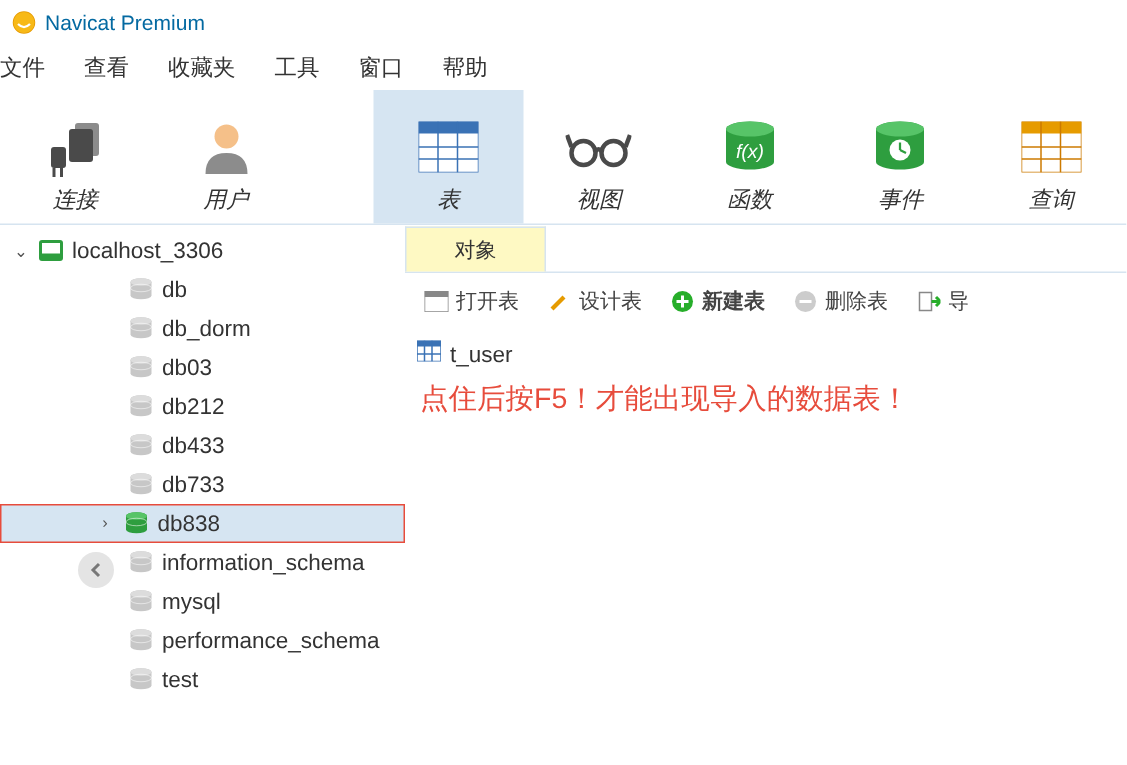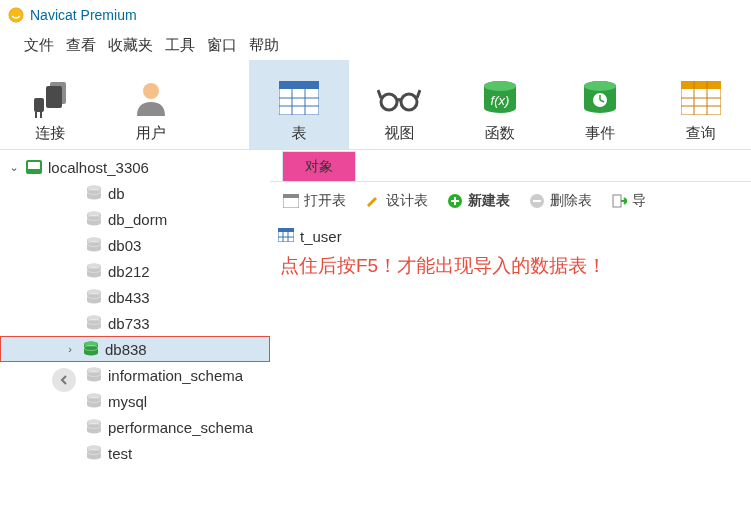--- a/index.html
+++ b/index.html
@@ -4,48 +4,48 @@
 <style>
   * { box-sizing: border-box; margin: 0; padding: 0; font-family: "Microsoft YaHei", "Segoe UI", sans-serif; }
   body { width: 751px; height: 510px; background: #fff; overflow: hidden; font-size: 14px; color: #333; }
 
   
   .titlebar { height: 30px; display: flex; align-items: center; padding: 0 8px; border-bottom: 1px solid #fff; }
   .titlebar .app-icon { width: 16px; height: 16px; margin-right: 6px; }
   .titlebar .title { font-size: 14px; color: #0369a1; }
 
   
-  .menubar { height: 30px; display: flex; align-items: center; padding-left: 24px; gap: 12px; font-size: 15px; }
+  .menubar { height: 30px; display: flex; align-items: center; padding-left: 0; gap: 26px; font-size: 15px; }
   .menubar span { cursor: default; }
 
   
   .toolbar { height: 90px; display: flex; border-bottom: 1px solid #d6e4f0; }
   .tool { width: 105px; display: flex; flex-direction: column; align-items: center; justify-content: flex-end; padding-bottom: 6px; gap: 4px; cursor: default; }
   .tool.active { background: #d6e5f2; }
   .tool .icon-slot { width: 48px; height: 44px; display: flex; align-items: center; justify-content: center; }
-  .tool .tlabel { font-size: 15px; }
+  .tool .tlabel { font-size: 15px; font-style: italic; }
 
   
   .main { display: flex; height: 360px; }
   .tree { width: 270px; padding-top: 4px; overflow: hidden; }
   .tree-row { height: 26px; display: flex; align-items: center; padding-left: 8px; gap: 4px; cursor: default; position: relative; }
   .tree-row .exp { width: 12px; display: inline-flex; justify-content: center; color: #555; font-size: 11px; }
   .tree-row .node-icon { width: 20px; height: 18px; display: inline-flex; align-items: center; justify-content: center; }
   .tree-row .node-label { font-size: 15px; }
   .tree-row.child { padding-left: 84px; }
   .tree-row.selected { background: #d6e5f2; border: 1px solid #e74c3c; border-right: 1px solid #e74c3c; margin: 0; }
   .back-btn { width:24px; height:24px; border-radius:50%; background:#e4e4e4; display:flex; align-items:center; justify-content:center; margin-left:28px; margin-right:4px; }
 
   
   .annotation { position: absolute; left: 280px; top: 253px; color: #e74c3c; font-size: 19px; white-space: nowrap; }
 
   
   .right { flex: 1; display: flex; flex-direction: column; }
   .tab-strip { height: 32px; display: flex; align-items: flex-end; border-bottom: 1px solid #d6e4f0; }
-  .tab { height: 30px; padding: 0 22px; display: flex; align-items: center; border: 1px solid #d6e4f0; border-bottom: none; background: #ec4899; font-size:14px; margin-left: 12px; }
+  .tab { height: 30px; padding: 0 32px; display: flex; align-items: center; border: 1px solid #d6e4f0; border-bottom: none; background: #fef9c3; font-size:14px; margin-left: 0; }
 
   .obj-toolbar { height: 38px; display: flex; align-items: center; gap: 6px; padding-left: 6px; font-size: 14px; color: #444; }
   .tbtn { display: flex; align-items: flex-start; gap: 4px; padding: 0 6px; cursor: default; }
   .tbtn .small-icon { width:18px; height:18px; display:inline-flex; align-items:center; justify-content:center; }
 
   .obj-list { padding: 4px 8px; }
   .obj-row { height: 24px; display:flex; align-items:center; gap:6px; font-size:15px; }
 
   
   .db-cyl svg { display:block; }

